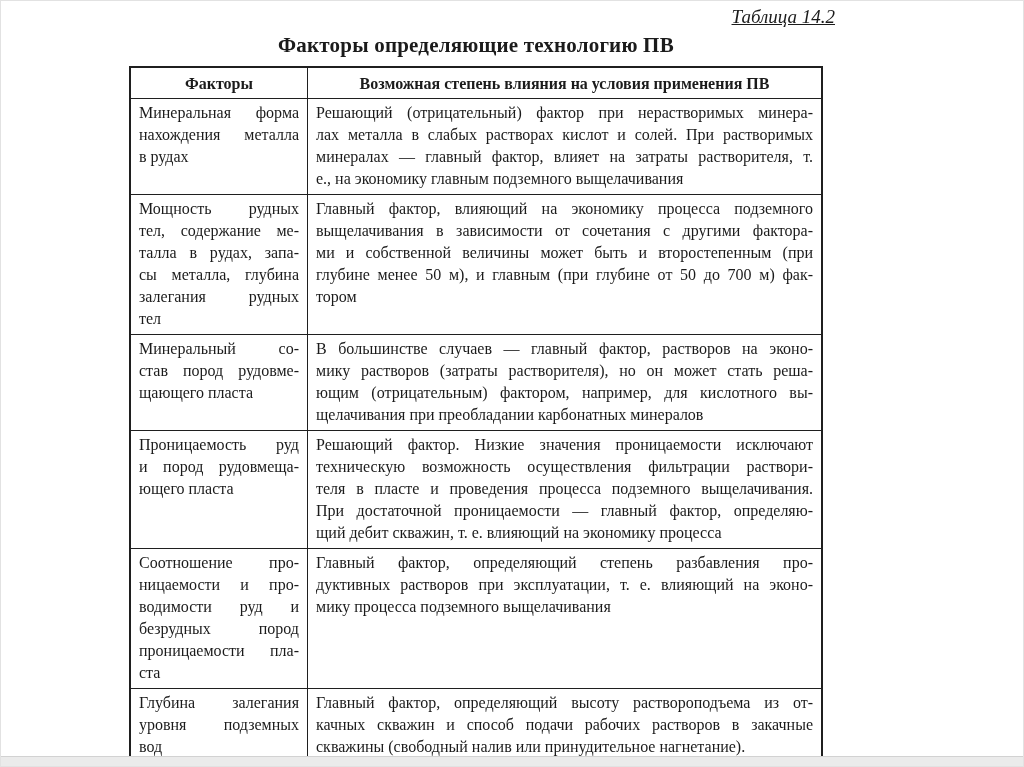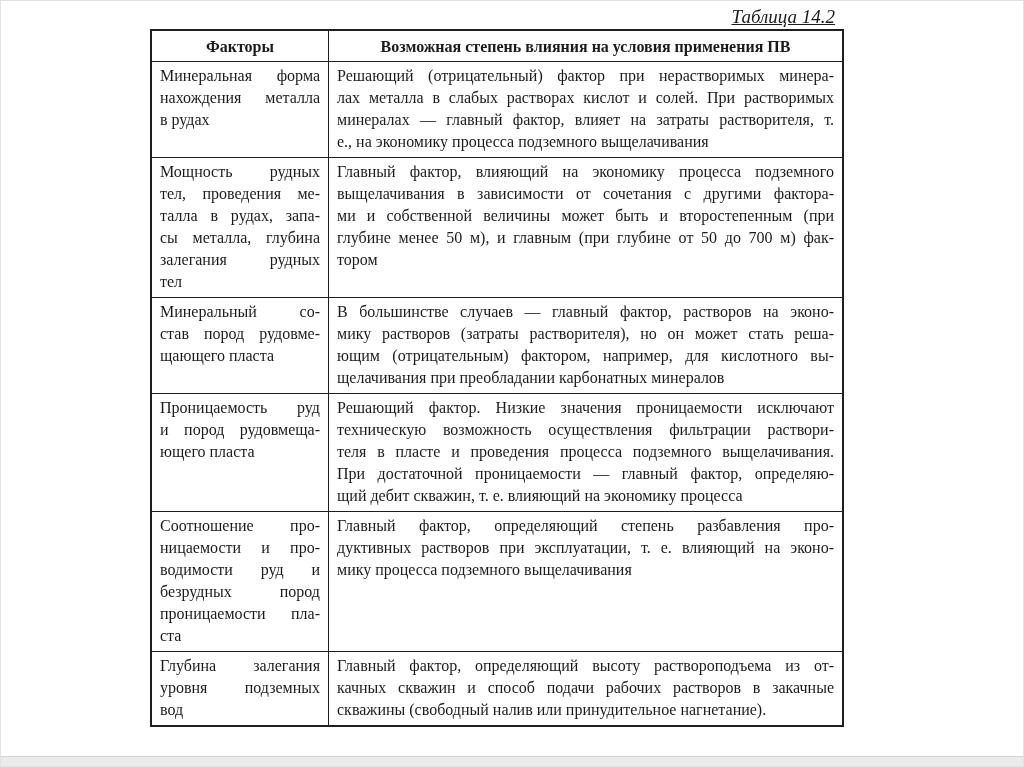--- a/index.html
+++ b/index.html
@@ -35,21 +35,20 @@
     margin-bottom: 7px;
     letter-spacing: 0.2px;
   }
   table.factors {
     border-collapse: collapse;
     width: 694px;
     table-layout: fixed;
   }
   table.factors, table.factors th, table.factors td {
     border: 1.5px solid #1f1f1f;
-    margin-left: 21px;
   }
   table.factors { border-width: 2px; }
   th.col-factors { width: 164px; }
   table.factors th {
     font-size: 16px;
     font-weight: bold;
     text-align: center;
     vertical-align: middle;
     height: 26px;
     padding: 2px 6px;
@@ -71,46 +70,47 @@
     height: 9px;
     background: #ebebeb;
     border-top: 1px solid #d2d2d2;
   }
 </style>
 </head>
 <body>
 
 <div class="content">
   <div class="caption">Таблица 14.2</div>
+  <div class="title">Факторы определяющие технологию ПВ</div>
 
   <table class="factors">
     <thead>
       <tr>
         <th class="col-factors">Факторы</th>
         <th class="col-influence">Возможная степень влияния на условия применения ПВ</th>
       </tr>
     </thead>
     <tbody>
       <tr>
         <td>
             <div class="jl">Минеральная форма</div>
             <div class="jl">нахождения металла</div>
             <div>в рудах</div>
           </td>
         <td>
             <div class="jl">Решающий (отрицательный) фактор при нерастворимых минера-</div>
             <div class="jl">лах металла в слабых растворах кислот и солей. При растворимых</div>
             <div class="jl">минералах — главный фактор, влияет на затраты растворителя, т.</div>
-            <div>е., на экономику процесса подземного выщелачивания</div>
+            <div>е., на экономику главным подземного выщелачивания</div>
           </td>
       </tr>
       <tr>
         <td>
             <div class="jl">Мощность рудных</div>
-            <div class="jl">тел, проведения ме-</div>
+            <div class="jl">тел, содержание ме-</div>
             <div class="jl">талла в рудах, запа-</div>
             <div class="jl">сы металла, глубина</div>
             <div class="jl">залегания рудных</div>
             <div>тел</div>
           </td>
         <td>
             <div class="jl">Главный фактор, влияющий на экономику процесса подземного</div>
             <div class="jl">выщелачивания в зависимости от сочетания с другими фактора-</div>
             <div class="jl">ми и собственной величины может быть и второстепенным (при</div>
             <div class="jl">глубине менее 50 м), и главным (при глубине от 50 до 700 м) фак-</div>

